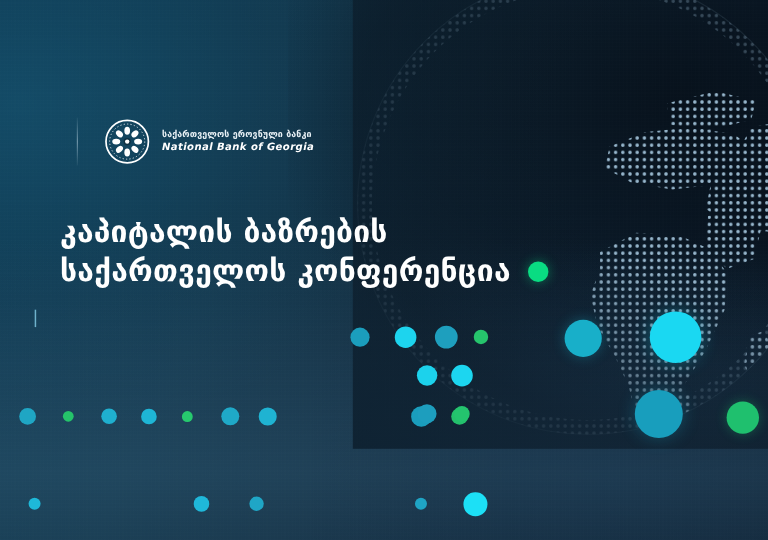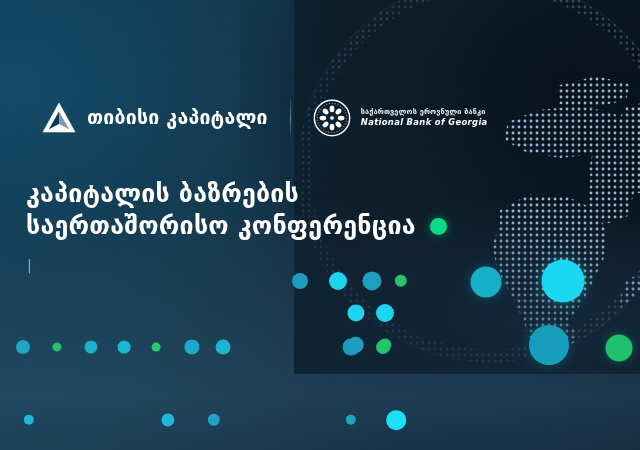--- a/index.html
+++ b/index.html
@@ -164,20 +164,21 @@
   .headline-line {
     display: flex;
     align-items: center;
     gap: 14px;
     color: #ffffff;
     font-size: 25px;
     font-weight: 700;
     line-height: 1.28;
     letter-spacing: 0.2px;
     white-space: nowrap;
+    margin-left: 24px;
   }
   .accent-dot {
     width: 17px;
     height: 17px;
     border-radius: 50%;
     background: #09dc82;
     flex: none;
     box-shadow: 0 0 10px rgba(9,220,130,0.45);
   }
 
@@ -278,29 +279,20 @@
       <circle cx="196" cy="196" r="192" fill="none" stroke="#9fc0d6" stroke-opacity="0.10" stroke-width="1"></circle>
     </svg>
   </div>
 
   <div style="position:absolute;right:-54px;top:-26px;width:400px;height:400px;
               background:radial-gradient(ellipse at 78% 36%, rgba(10,22,34,0) 32%, rgba(10,22,34,0.55) 70%, rgba(12,30,45,0.85) 100%);
               pointer-events:none;"></div>
 
   <div class="logo-bar">
 
-    <div class="tbc-lockup">
-      <svg class="tbc-mark" viewBox="0 0 34 32" xmlns="http://www.w3.org/2000/svg" aria-hidden="true">
-        <path d="M17 1 L33 30 L1 30 Z" fill="#ffffff"></path>
-        <path d="M17 9.5 L17 22 L6.8 27.2 Z" fill="#0f3a52"></path>
-        <path d="M17 9.5 L27.2 27.2 L17 22 Z" fill="#17485f" opacity="0.55"></path>
-        <path d="M17 1 L33 30 L1 30 Z" fill="none" stroke="#ffffff" stroke-width="0.6"></path>
-      </svg>
-      <span class="tbc-word">თიბისი კაპიტალი</span>
-    </div>
 
     <div class="logo-divider"></div>
 
     <div class="nbg-lockup">
       <svg class="nbg-seal" viewBox="0 0 40 40" xmlns="http://www.w3.org/2000/svg" aria-hidden="true">
         <circle cx="20" cy="20" r="18.6" fill="none" stroke="#ffffff" stroke-width="1.5"></circle>
         <circle cx="20" cy="20" r="15.4" fill="none" stroke="#ffffff" stroke-width="0.7" stroke-dasharray="1.1 1.9"></circle>
         <g fill="#ffffff">
           <g>
             <ellipse cx="20" cy="10.4" rx="2.5" ry="3.5"></ellipse>
@@ -321,21 +313,21 @@
         <span class="nbg-en">National Bank of Georgia</span>
       </div>
     </div>
   </div>
 
   <div class="headline">
     <div class="headline-line">
       <span>კაპიტალის ბაზრების</span>
     </div>
     <div class="headline-line">
-      <span>საერთაშორისო კონფერენცია</span>
+      <span>საქართველოს კონფერენცია</span>
       <span class="accent-dot" style="background: rgb(9, 220, 130);"></span>
     </div>
   </div>
 
   <div class="dateline">
     <span class="sep">|</span>
   </div>
 
   <div class="dot-layer" id="dot-layer">
       <div class="dot" style="left: 23px; top: 347px; width: 14px; height: 14px; background: rgb(31, 166, 196);"></div>

